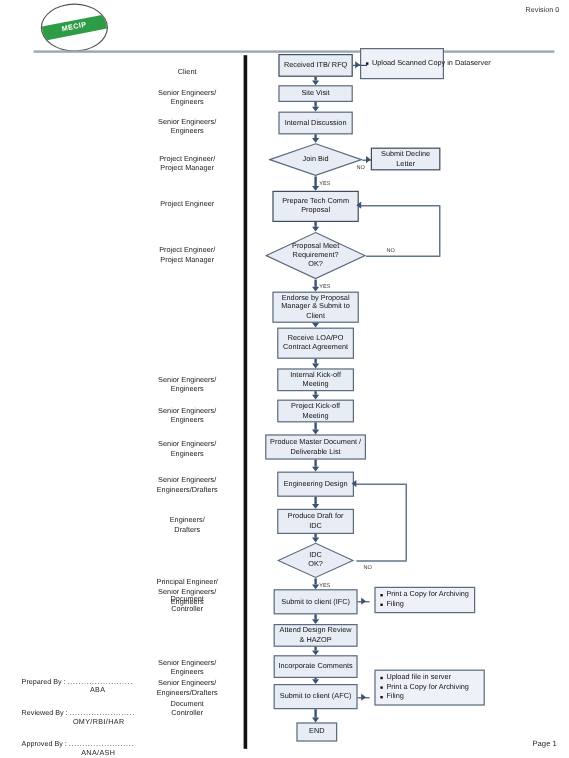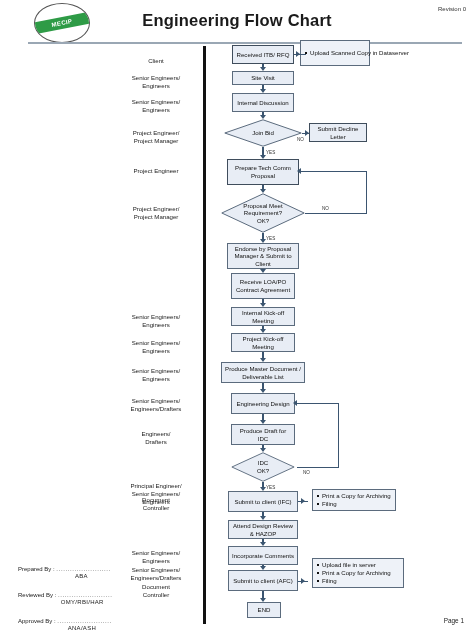--- a/index.html
+++ b/index.html
@@ -72,21 +72,20 @@
 </style>
 </head>
 <body>
 
 <div id="header">
   <div id="logo">
     <div class="band">
         <span>MECIP</span>
       </div>
   </div>
-  <div id="doc-title">Engineering Flow Chart</div>
   <div id="revision">Revision 0</div>
   <div id="hrule"></div>
 </div>
 
 <div id="lane-divider"></div>
 
 <div id="roles-col">
     <div class="role" style="left: 108px; top: 57px;">
       <div>Client</div>
     </div>

